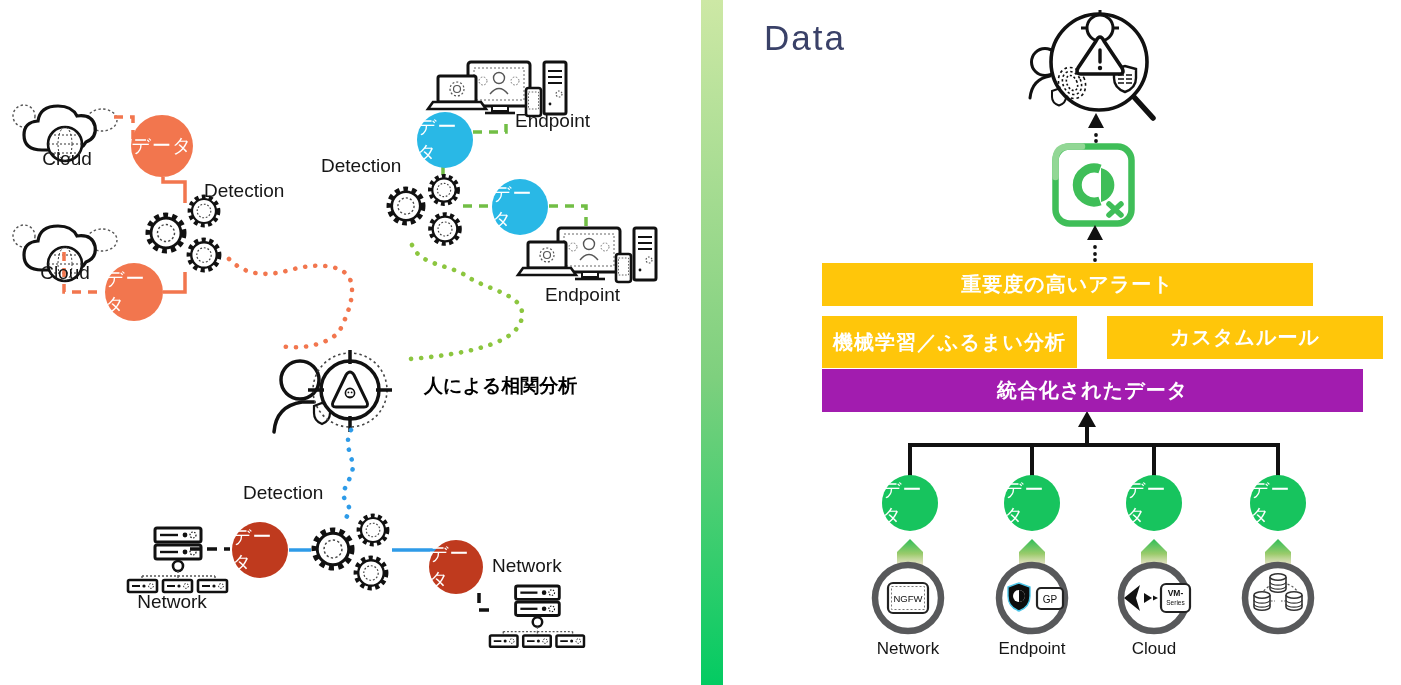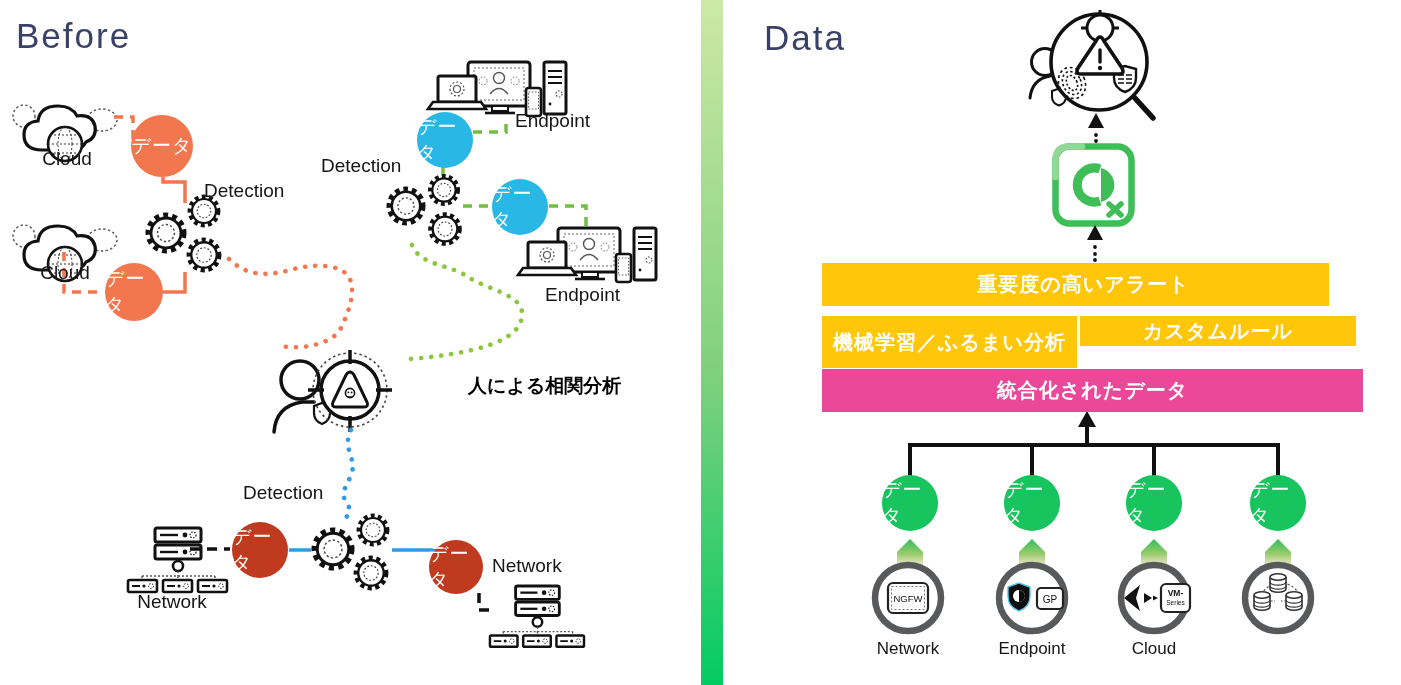--- a/index.html
+++ b/index.html
@@ -15,21 +15,21 @@
                color:#fff;font-size:19px;font-weight:400;letter-spacing:1px;}
   .dc-orange{background:#F2764E;}
   .dc-blue{background:#29B8E6;}
   .dc-red{background:#BF3A1E;}
   .dc-green{background:#17C45E;}
   .divider{position:absolute;left:701px;top:0;width:22px;height:685px;
            background:linear-gradient(180deg,#CDE8A5 0%,#7ED07E 55%,#03CB62 100%);}
   .bar{position:absolute;display:flex;align-items:center;justify-content:center;
        color:#fff;font-weight:bold;font-size:20px;letter-spacing:1px;}
   .bar-yellow{background:#FFC60A;}
-  .bar-red{background:#ec4899;}
+  .bar-red{background:#a21caf;}
   .src-label{position:absolute;text-align:center;font-size:17px;color:#161616;line-height:21px;}
 </style>
 </head>
 <body>
 
 <div class="stage">
 
   <svg width="1401" height="685" viewBox="0 0 1401 685">
     <defs>
       <g id="gear">
@@ -247,53 +247,52 @@
 
     <g>
       <path d="M1260,599 A 21,21 0 0 1 1297,591" fill="none" stroke="#555" stroke-width="1.3" stroke-dasharray="2.2 2.2"></path>
       <use href="#db" transform="translate(1278,582)"></use>
       <use href="#db" transform="translate(1262,600)"></use>
       <use href="#db" transform="translate(1294,600)"></use>
       <path d="M1271,601 h4 M1281,601 h4" stroke="#555" stroke-width="1.2" stroke-dasharray="1.6 1.6"></path>
     </g>
   </svg>
 
-  <div class="abs title" style="left:16px;top:16px;">Before</div>
 
   <div class="abs lbl center" style="left:22px;top:148px;width:90px;">Cloud</div>
   <div class="abs lbl center" style="left:20px;top:262px;width:90px;">Cloud</div>
 
   <div class="data-circle dc-orange" style="left:131px;top:115px;width:62px;height:62px;">データ</div>
   <div class="data-circle dc-orange" style="left:105px;top:263px;width:58px;height:58px;">データ</div>
 
   <div class="abs lbl" style="left:204px;top:180px;">Detection</div>
   <div class="abs lbl" style="left:321px;top:155px;">Detection</div>
   <div class="abs lbl" style="left:243px;top:482px;">Detection</div>
 
   <div class="data-circle dc-blue" style="left:417px;top:112px;width:56px;height:56px;">データ</div>
   <div class="data-circle dc-blue" style="left:492px;top:179px;width:56px;height:56px;">データ</div>
 
   <div class="abs lbl" style="left:515px;top:110px;">Endpoint</div>
   <div class="abs lbl" style="left:545px;top:284px;">Endpoint</div>
 
-  <div class="abs analysis" style="left:424px;top:373px;margin-left:44px;">人による相関分析</div>
+  <div class="abs analysis" style="left:424px;top:373px;">人による相関分析</div>
 
   <div class="data-circle dc-red" style="left:232px;top:522px;width:56px;height:56px;">データ</div>
   <div class="data-circle dc-red" style="left:429px;top:540px;width:54px;height:54px;">データ</div>
 
   <div class="abs lbl center" style="left:128px;top:591px;width:88px;">Network</div>
   <div class="abs lbl" style="left:492px;top:555px;">Network</div>
 
   <div class="divider"></div>
 
   <div class="abs title" style="left:764px;top:18px;">Data</div>
 
-  <div class="bar bar-yellow" style="left:822px;top:263px;width:491px;height:43px;padding-left:16px;">重要度の高いアラート</div>
+  <div class="bar bar-yellow" style="left:822px;top:263px;width:491px;height:43px;">重要度の高いアラート</div>
   <div class="bar bar-yellow" style="left:822px;top:316px;width:255px;height:52px;">機械学習／ふるまい分析</div>
-  <div class="bar bar-yellow" style="left:1080px;top:316px;width:276px;height:30px;font-family:Liberation Mono, monospace;">カスタムルール</div>
+  <div class="bar bar-yellow" style="left:1107px;top:316px;width:276px;height:43px;font-family:Liberation Mono, monospace;">カスタムルール</div>
   <div class="bar bar-red" style="left:822px;top:369px;width:541px;height:43px;">統合化されたデータ</div>
 
   <div class="data-circle dc-green" style="left:882px;top:475px;width:56px;height:56px;">データ</div>
   <div class="data-circle dc-green" style="left:1004px;top:475px;width:56px;height:56px;">データ</div>
   <div class="data-circle dc-green" style="left:1126px;top:475px;width:56px;height:56px;">データ</div>
   <div class="data-circle dc-green" style="left:1250px;top:475px;width:56px;height:56px;">データ</div>
 
   <div class="src-label" style="left:843px;top:638px;width:130px;">Network</div>
   <div class="src-label" style="left:967px;top:638px;width:130px;">Endpoint</div>
   <div class="src-label" style="left:1089px;top:638px;width:130px;">Cloud</div>

